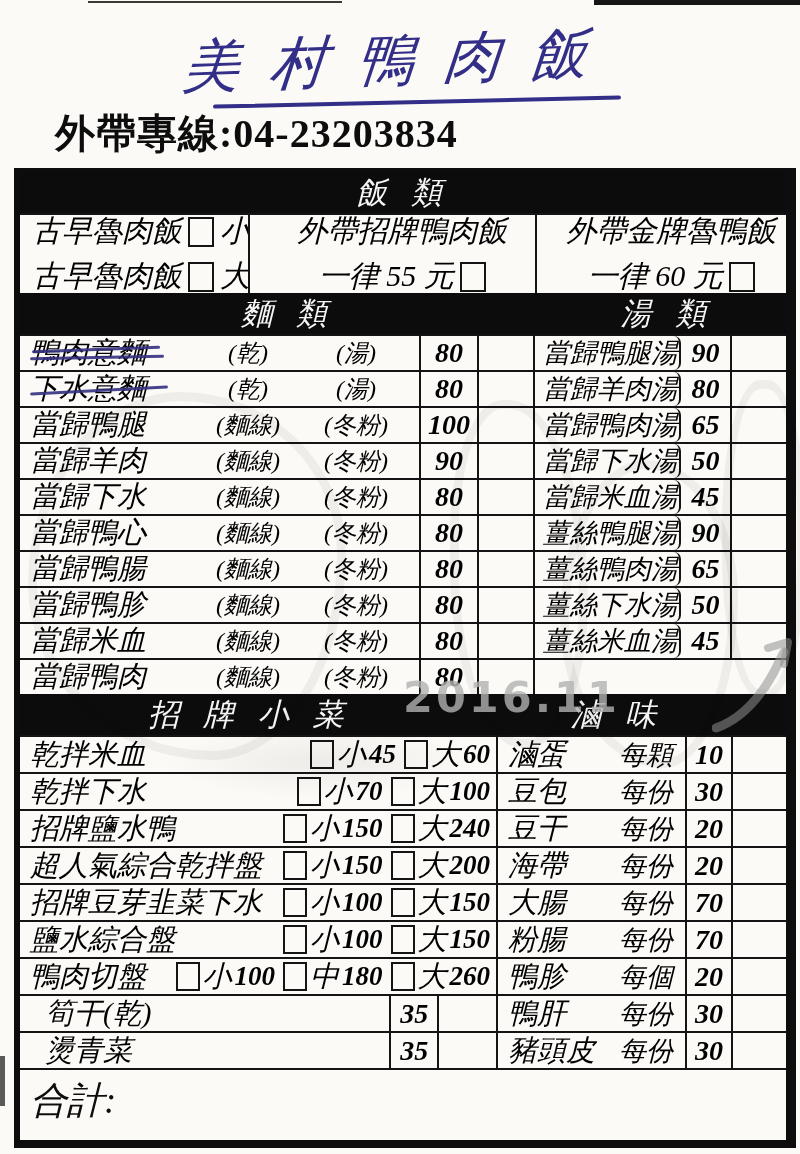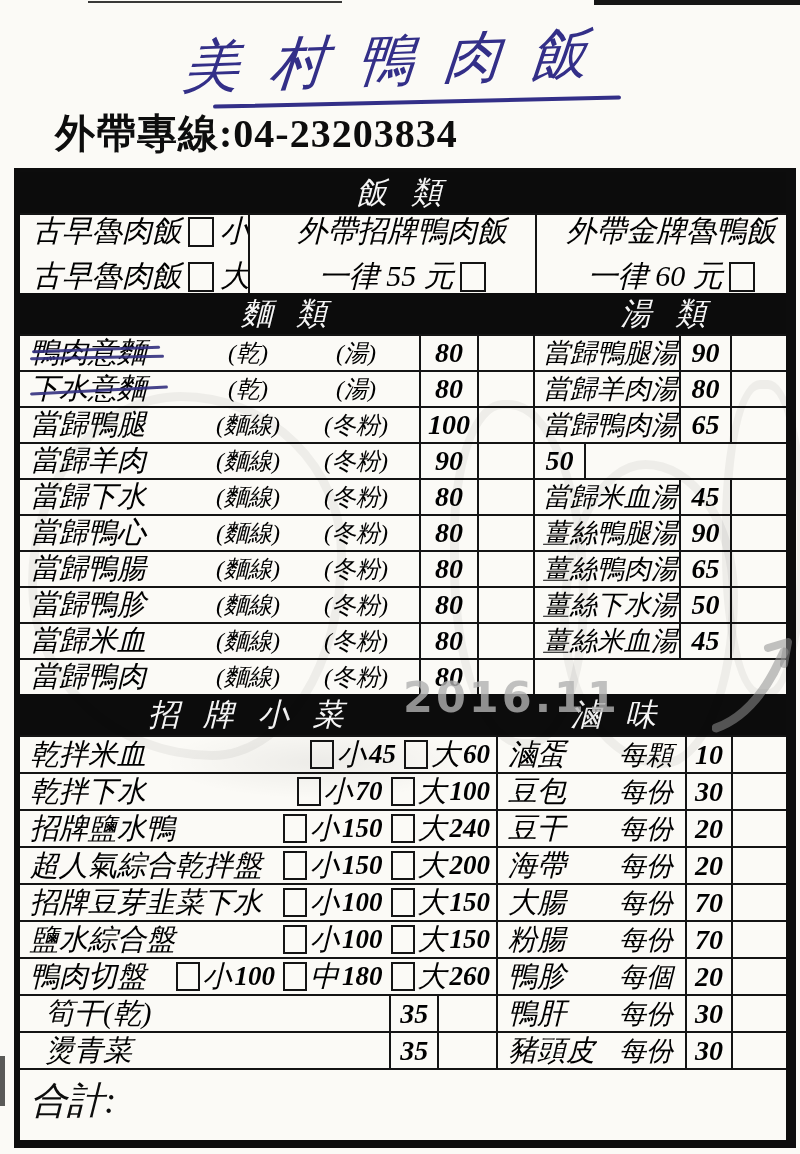--- a/index.html
+++ b/index.html
@@ -40,21 +40,21 @@
   .cbox{display:inline-block;width:22px;height:26px;border:2px solid #141414;background:transparent;flex:0 0 auto;}
   .rprice{font-weight:600;}
 
   
   .mrow{height:36px;}
   .name-cell{width:401px;padding-left:10px;gap:0;}
   .dish{position:relative;display:inline-block;width:164px;font-size:29px;white-space:nowrap;}
   .variant{display:inline-block;width:108px;text-align:center;font-size:24px;white-space:nowrap;}
   .np{width:58px;}
   .blank1{width:56px;}
-  .soup-name{width:146px;padding-left:8px;font-size:27px;white-space:nowrap;}
+  .soup-name{width:146px;padding-left:8px;font-size:27px;white-space:nowrap;border-radius:7px;}
   .sp{width:51px;}
   .blank2{width:54px;}
   .merged-end{width:251px;}
   .strike{position:absolute;height:3px;background:#33307f;opacity:.9;border-radius:2px;}
 
   
   .brow{height:37px;}
   .side-cell{width:478px;position:relative;padding-left:10px;font-size:29px;}
   .side-name{white-space:nowrap;}
   .opts{position:absolute;right:6px;top:0;height:100%;display:flex;align-items:center;gap:8px;}
@@ -179,20 +179,21 @@
       <div class="cell blank2 last"></div>
     </div>
     <div class="row mrow">
       <div class="cell name-cell">
           <span class="dish">當歸羊肉</span>
           <span class="variant">(麵線)</span>
           <span class="variant">(冬粉)</span>
         </div>
       <div class="cell price np">90</div>
       <div class="cell blank1"></div>
+      <div class="cell soup-name">當歸下水湯</div>
       <div class="cell price sp">50</div>
       <div class="cell blank2 last"></div>
     </div>
     <div class="row mrow">
       <div class="cell name-cell">
           <span class="dish">當歸下水</span>
           <span class="variant">(麵線)</span>
           <span class="variant">(冬粉)</span>
         </div>
       <div class="cell price np">80</div>

